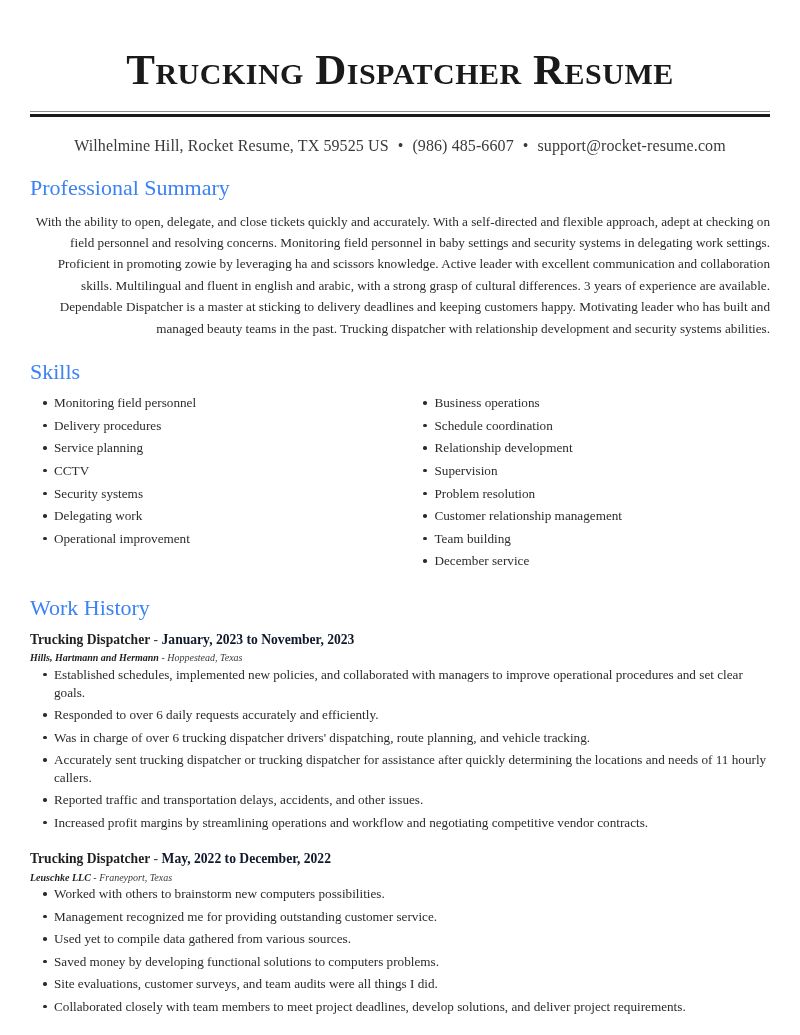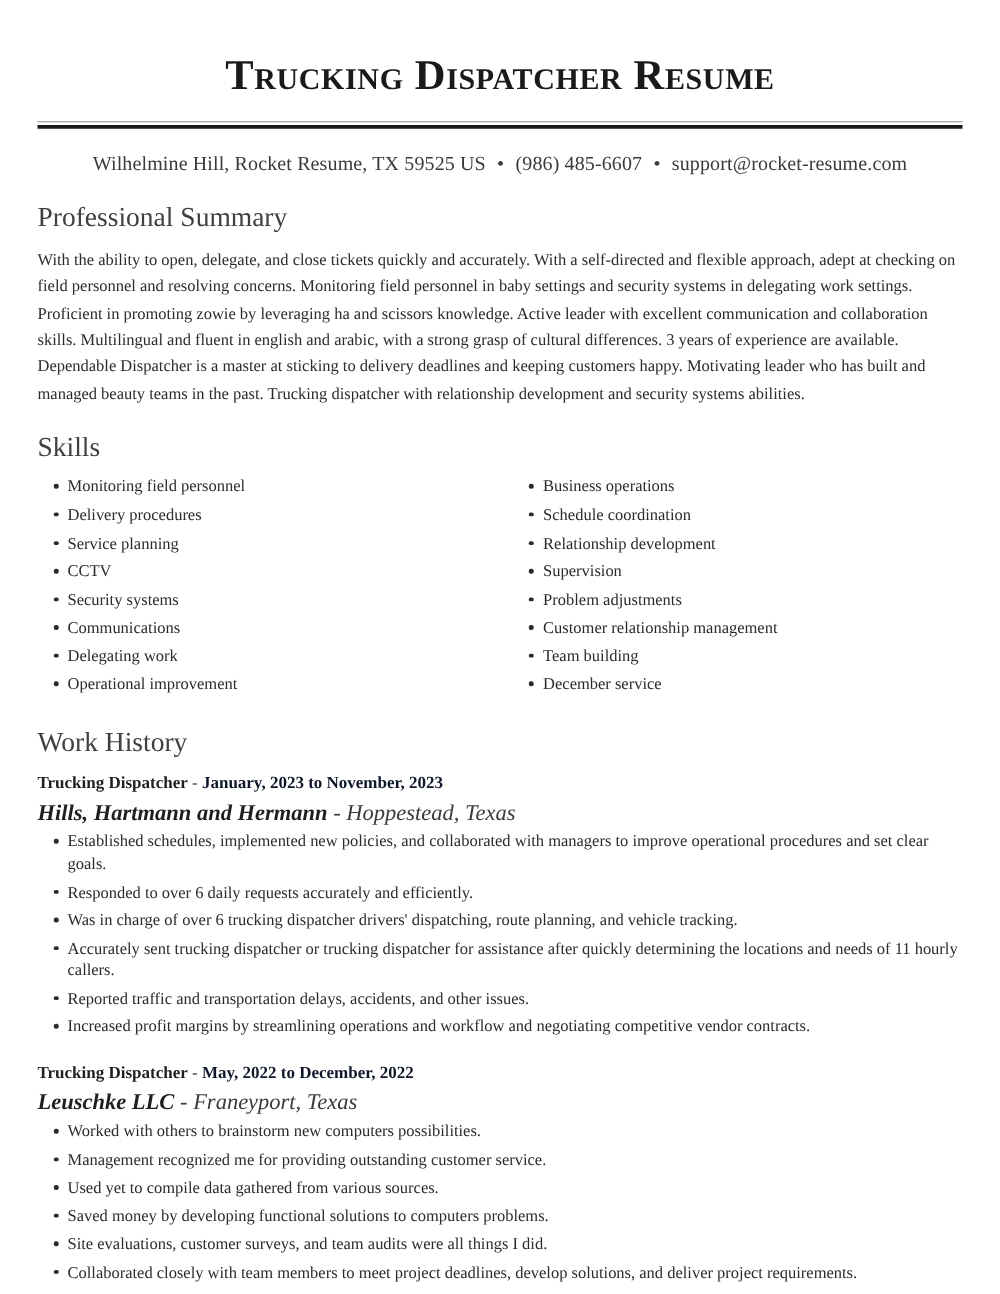--- a/index.html
+++ b/index.html
@@ -23,25 +23,25 @@
     padding: 0 30px;
     position: relative;
   }
 
   
   .resume-title {
     text-align: center;
     font-family: "Liberation Serif", "DejaVu Serif", serif;
     font-variant: small-caps;
     font-weight: 700;
-    font-size: 34px;
+    font-size: 43px;
     letter-spacing: 0.5px;
     color: #1a1a1a;
-    margin: 0;
-    padding-top: 42px;
+    margin: 16px;
+    padding-top: 30px;
     line-height: 1.1;
   }
 
   .rule-group {
     margin-top: 18px;
   }
   .rule-thin {
     height: 1px;
     background: #8d8d8d;
     width: 100%;
@@ -71,32 +71,32 @@
   }
 
   
   .section {
     margin-top: 20px;
   }
   .section-heading {
     font-family: "Liberation Serif", "DejaVu Serif", serif;
     font-weight: 400;
     font-size: 22px;
-    color: #404040;
+    color: #3b82f6;
     margin: 0 0 9px 0;
     line-height: 1.2;
   }
 
   
   .summary-text {
     font-size: 13.2px;
     line-height: 1.62;
     color: #2b2b2b;
     margin: 0;
-    text-align: left;
+    text-align: right;
   }
 
   
   .skills-columns {
     display: flex;
     gap: 17px;
     margin-top: 2px;
   }
   .skills-col {
     width: 50%;
@@ -141,21 +141,21 @@
     color: #1f1f1f;
   }
   .job-title {
     font-weight: 700;
   }
   .job-dates {
     font-weight: 700;
     color: #0f172a;
   }
   .job-company-line {
-    font-size: 18px;
+    font-size: 10px;
     line-height: 1.55;
     color: #1f1f1f;
   }
   .job-company {
     font-weight: 700;
     font-style: italic;
   }
   .job-location {
     font-style: italic;
     color: #3a3a3a;
@@ -194,32 +194,31 @@
   <div class="section">
     <h2 class="section-heading">Skills</h2>
     <div class="skills-columns">
       <div class="skills-col">
         <ul class="bullets" id="skills-left">
             <li>Monitoring field personnel</li>
             <li>Delivery procedures</li>
             <li>Service planning</li>
             <li>CCTV</li>
             <li>Security systems</li>
-            <li>Communications</li>
             <li>Delegating work</li>
             <li>Operational improvement</li>
           </ul>
       </div>
       <div class="skills-col">
         <ul class="bullets" id="skills-right">
             <li>Business operations</li>
             <li>Schedule coordination</li>
             <li>Relationship development</li>
             <li>Supervision</li>
-            <li>Problem adjustments</li>
+            <li>Problem resolution</li>
             <li>Customer relationship management</li>
             <li>Team building</li>
             <li>December service</li>
           </ul>
       </div>
     </div>
   </div>
 
   <div class="section">
     <h2 class="section-heading">Work History</h2>

